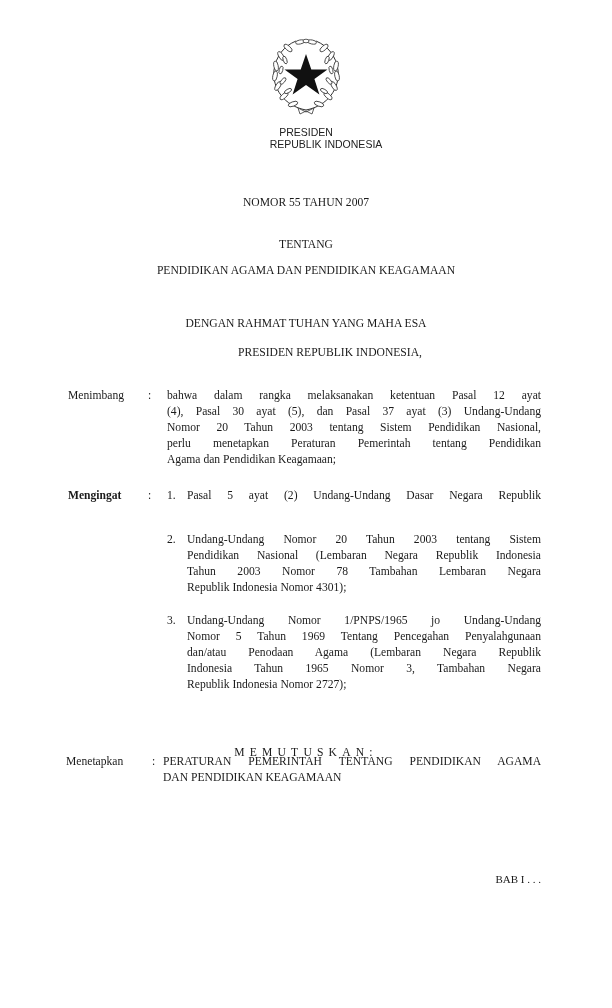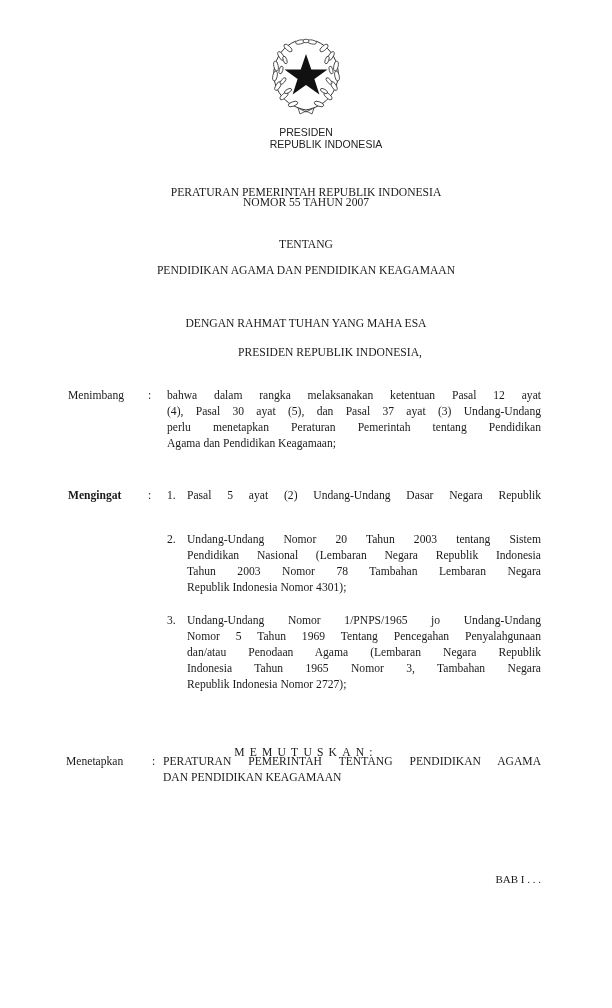--- a/index.html
+++ b/index.html
@@ -159,32 +159,32 @@
 
       <path d="M32 72 L40 76 L48 72 L46 78 L40 75 L34 78 Z" fill="#fff" stroke="#333" stroke-width="0.8"></path>
 
       <polygon points="40,18 45.3,33.5 61.5,33.5 48.4,43 53.4,58.5 40,49 26.6,58.5 31.6,43 18.5,33.5 34.7,33.5" fill="#111"></polygon>
     </svg>
   </div>
 
   <div class="header-text" style="top:126px;">PRESIDEN</div>
   <div class="header-text" style="top:138px;padding-left:20px;">REPUBLIK INDONESIA</div>
 
-  <div class="center-line" style="top:186px;">PERATURAN PEMERINTAH REPUBLIK INDONESIA</div>
   <div class="center-line" style="top:196px;">NOMOR 55 TAHUN 2007</div>
   <div class="center-line" style="top:238px;">TENTANG</div>
   <div class="center-line" style="top:264px;">PENDIDIKAN AGAMA DAN PENDIDIKAN KEAGAMAAN</div>
   <div class="center-line" style="top:317px;">DENGAN RAHMAT TUHAN YANG MAHA ESA</div>
   <div class="center-line" style="top:346px;margin-left:24px;">PRESIDEN REPUBLIK INDONESIA,</div>
 
   <div class="label" style="top:389px;">Menimbang</div>
   <div class="colon" style="top:389px; left:148px;">:</div>
   <div class="para" style="top:388px;">
     <span class="ln">bahwa dalam rangka melaksanakan ketentuan Pasal 12 ayat</span>
     <span class="ln">(4), Pasal 30 ayat (5), dan Pasal 37 ayat (3) Undang-Undang</span>
+    <span class="ln">Nomor 20 Tahun 2003 tentang Sistem Pendidikan Nasional,</span>
     <span class="ln">perlu menetapkan Peraturan Pemerintah tentang Pendidikan</span>
     <span class="ln last">Agama dan Pendidikan Keagamaan;</span>
   </div>
 
   <div class="label" style="top:489px;font-weight:bold;">Mengingat</div>
   <div class="colon" style="top:489px; left:148px;">:</div>
 
   <div class="item" style="top:488px;">
     <span class="num">1.</span>
     <div class="body">

